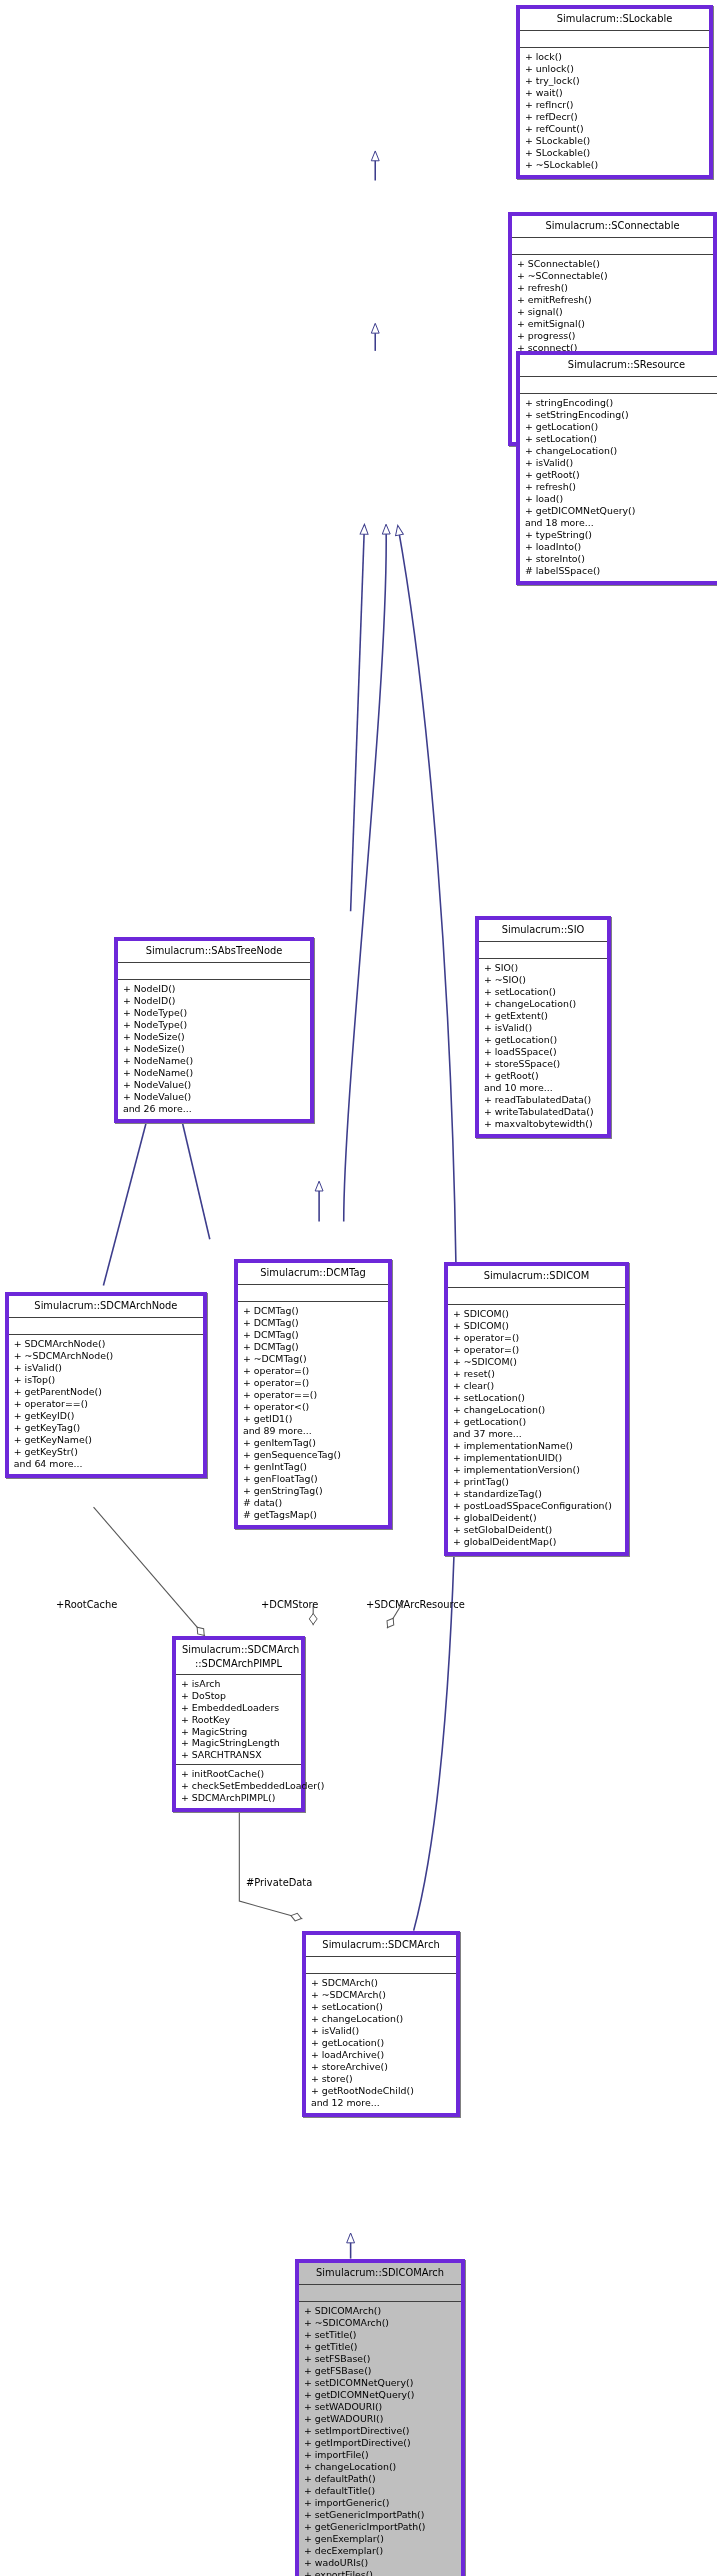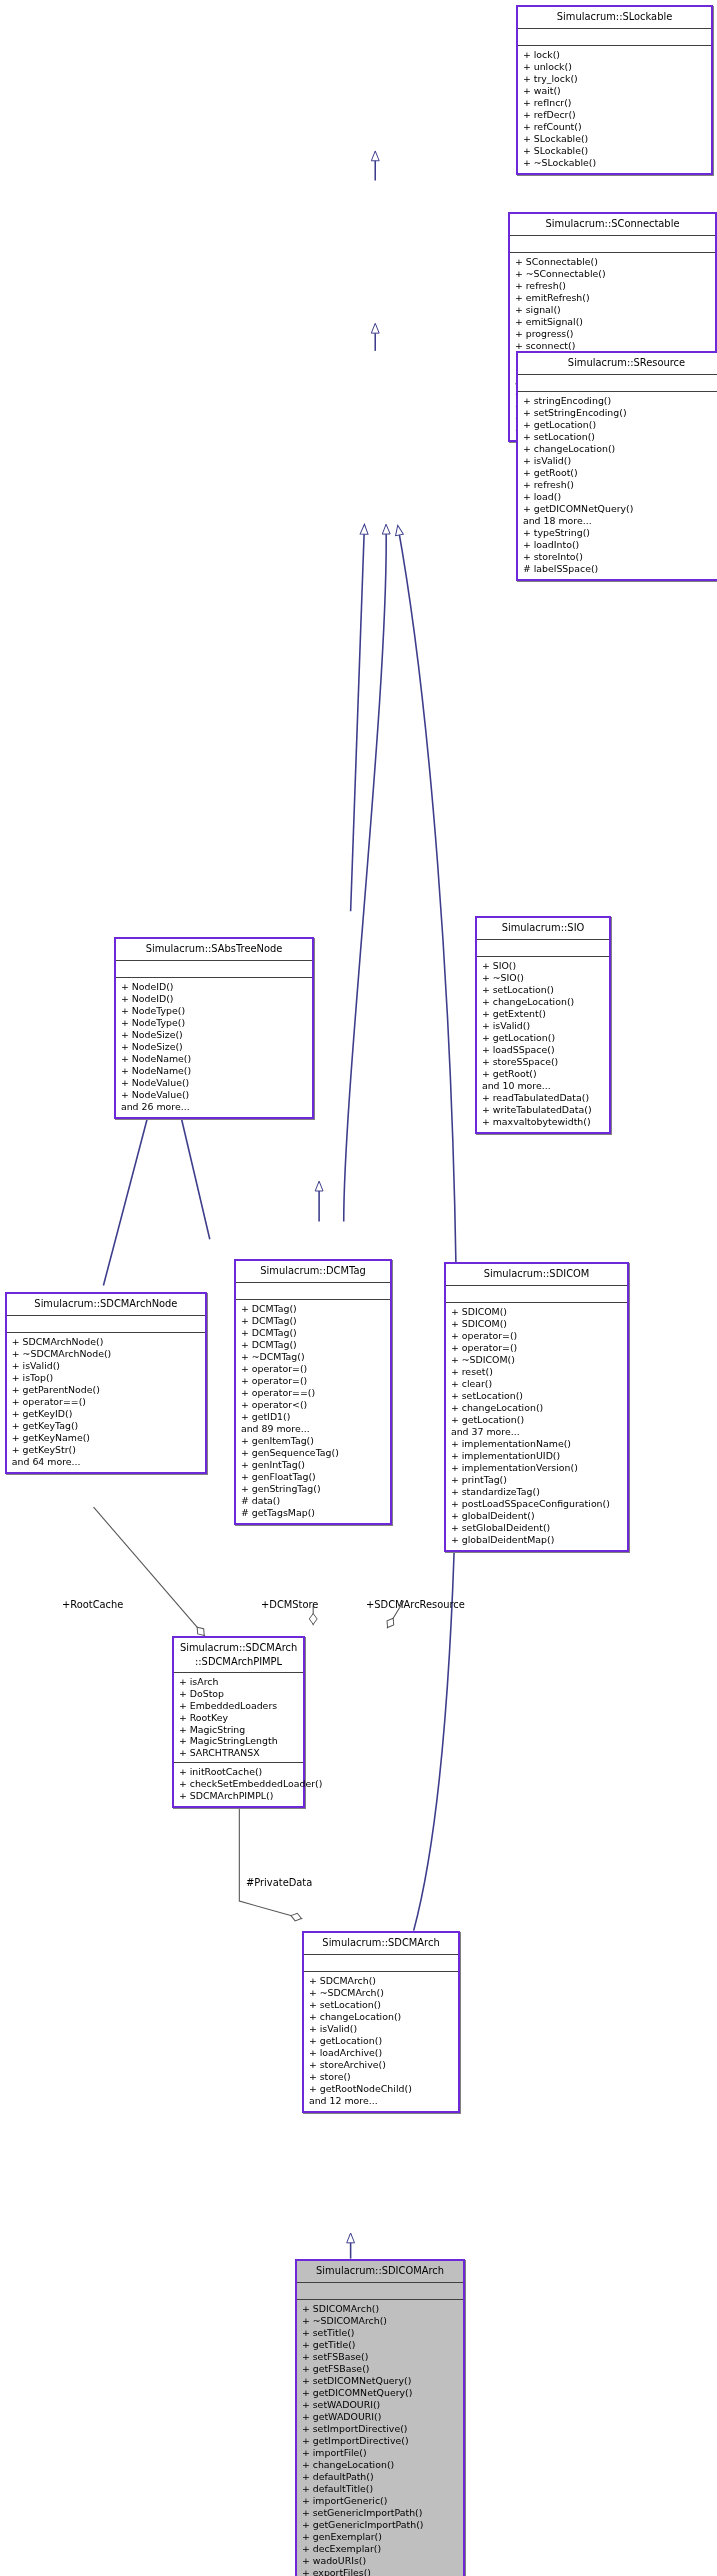--- a/index.html
+++ b/index.html
@@ -6,21 +6,21 @@
   body{
     width:717px;height:2576px;position:relative;overflow:hidden;
     font-family:"DejaVu Sans","Liberation Sans",sans-serif;
   }
   #canvas{position:absolute;inset:0;width:717px;height:2576px;}
   svg.edges{position:absolute;left:0;top:0;width:717px;height:2576px;pointer-events:none;}
 
   .uml{
     position:absolute;
     background:#ffffff;
-    border:2px solid #6d28d9;
+    border:4px solid #6d28d9;
     box-sizing:border-box;
     box-shadow:1px 1px 0 #808080;
   }
   .uml.highlight{background:#bfbfbf;}
   .uml .title{
     text-align:center;
     font-size:9.9px;
     line-height:13.8px;
     padding:3px 5.9px 3.9px 5.9px;
     color:#000;
@@ -336,19 +336,19 @@
       <div class="row">+ importGeneric()</div>
       <div class="row">+ setGenericImportPath()</div>
       <div class="row">+ getGenericImportPath()</div>
       <div class="row">+ genExemplar()</div>
       <div class="row">+ decExemplar()</div>
       <div class="row">+ wadoURIs()</div>
       <div class="row">+ exportFiles()</div>
     </div>
   </div>
 
-  <div class="edgelabel" style="left:62px;top:1599px;">+RootCache</div>
+  <div class="edgelabel" style="left:56px;top:1599px;">+RootCache</div>
   <div class="edgelabel" style="left:261px;top:1599px;">+DCMStore</div>
   <div class="edgelabel" style="left:366px;top:1599px;">+SDCMArcResource</div>
   <div class="edgelabel" style="left:246px;top:1877px;">#PrivateData</div>
 
 </div>
 
 
 </body></html>

